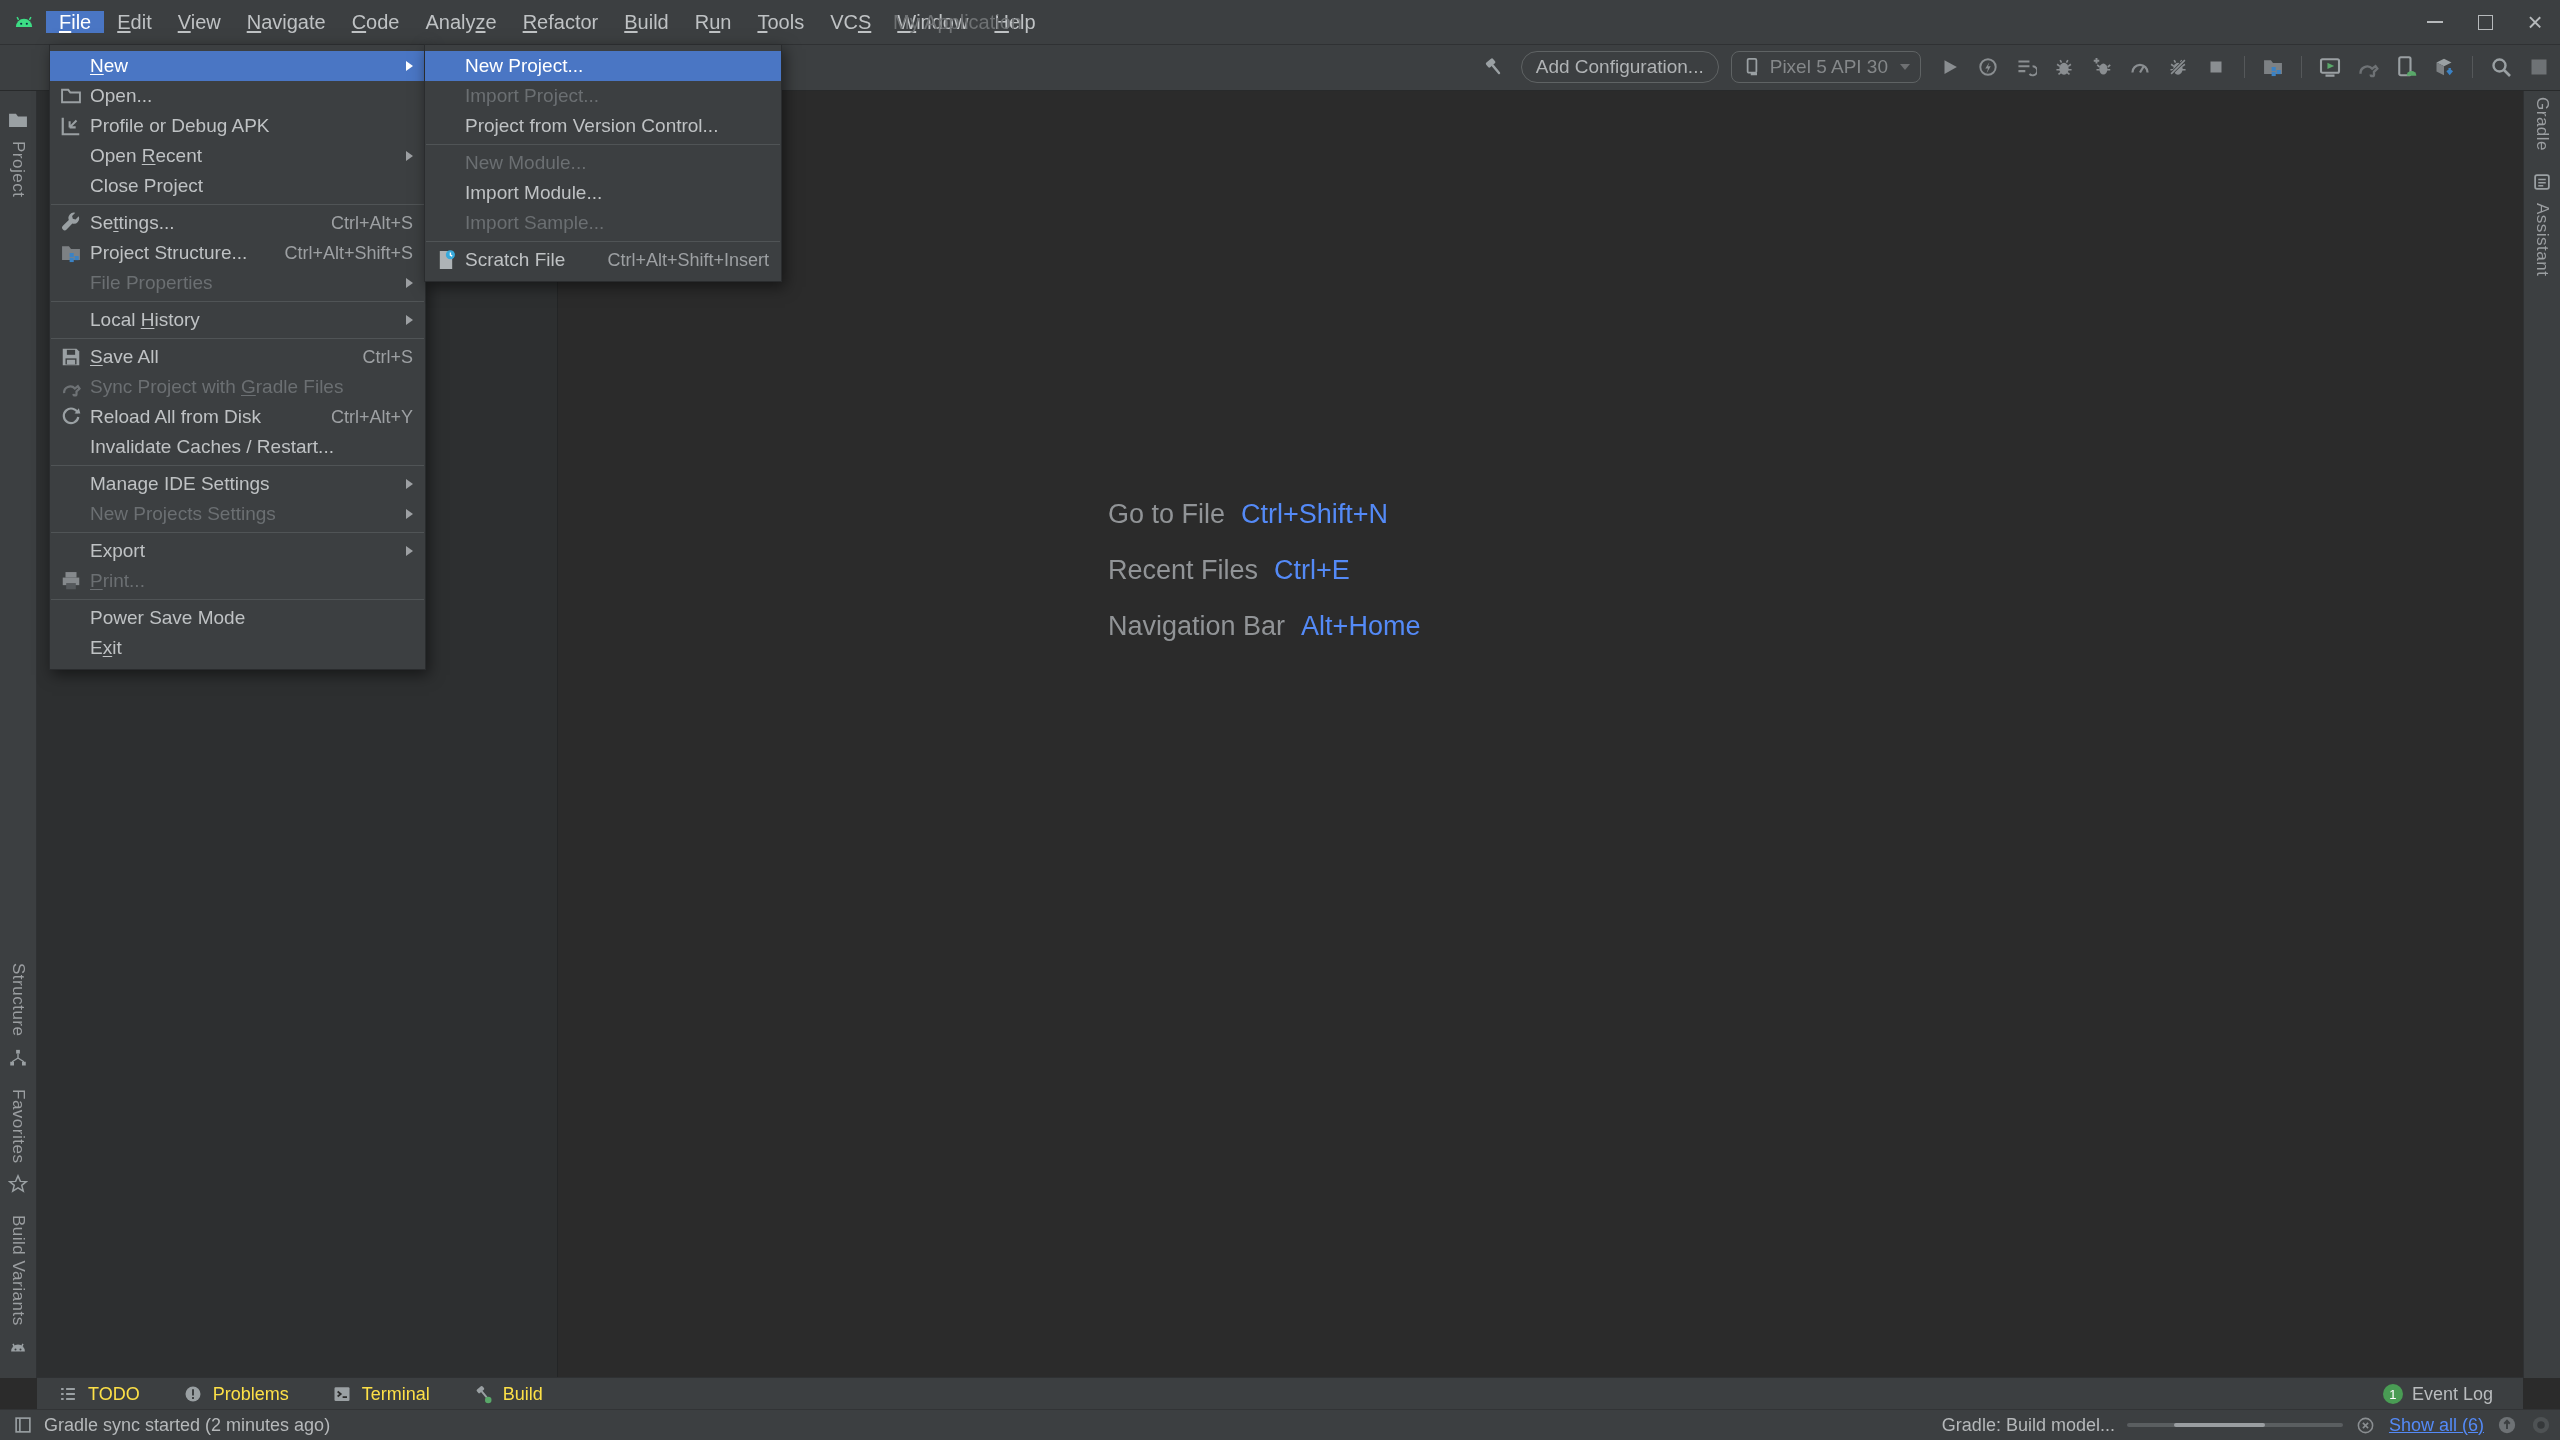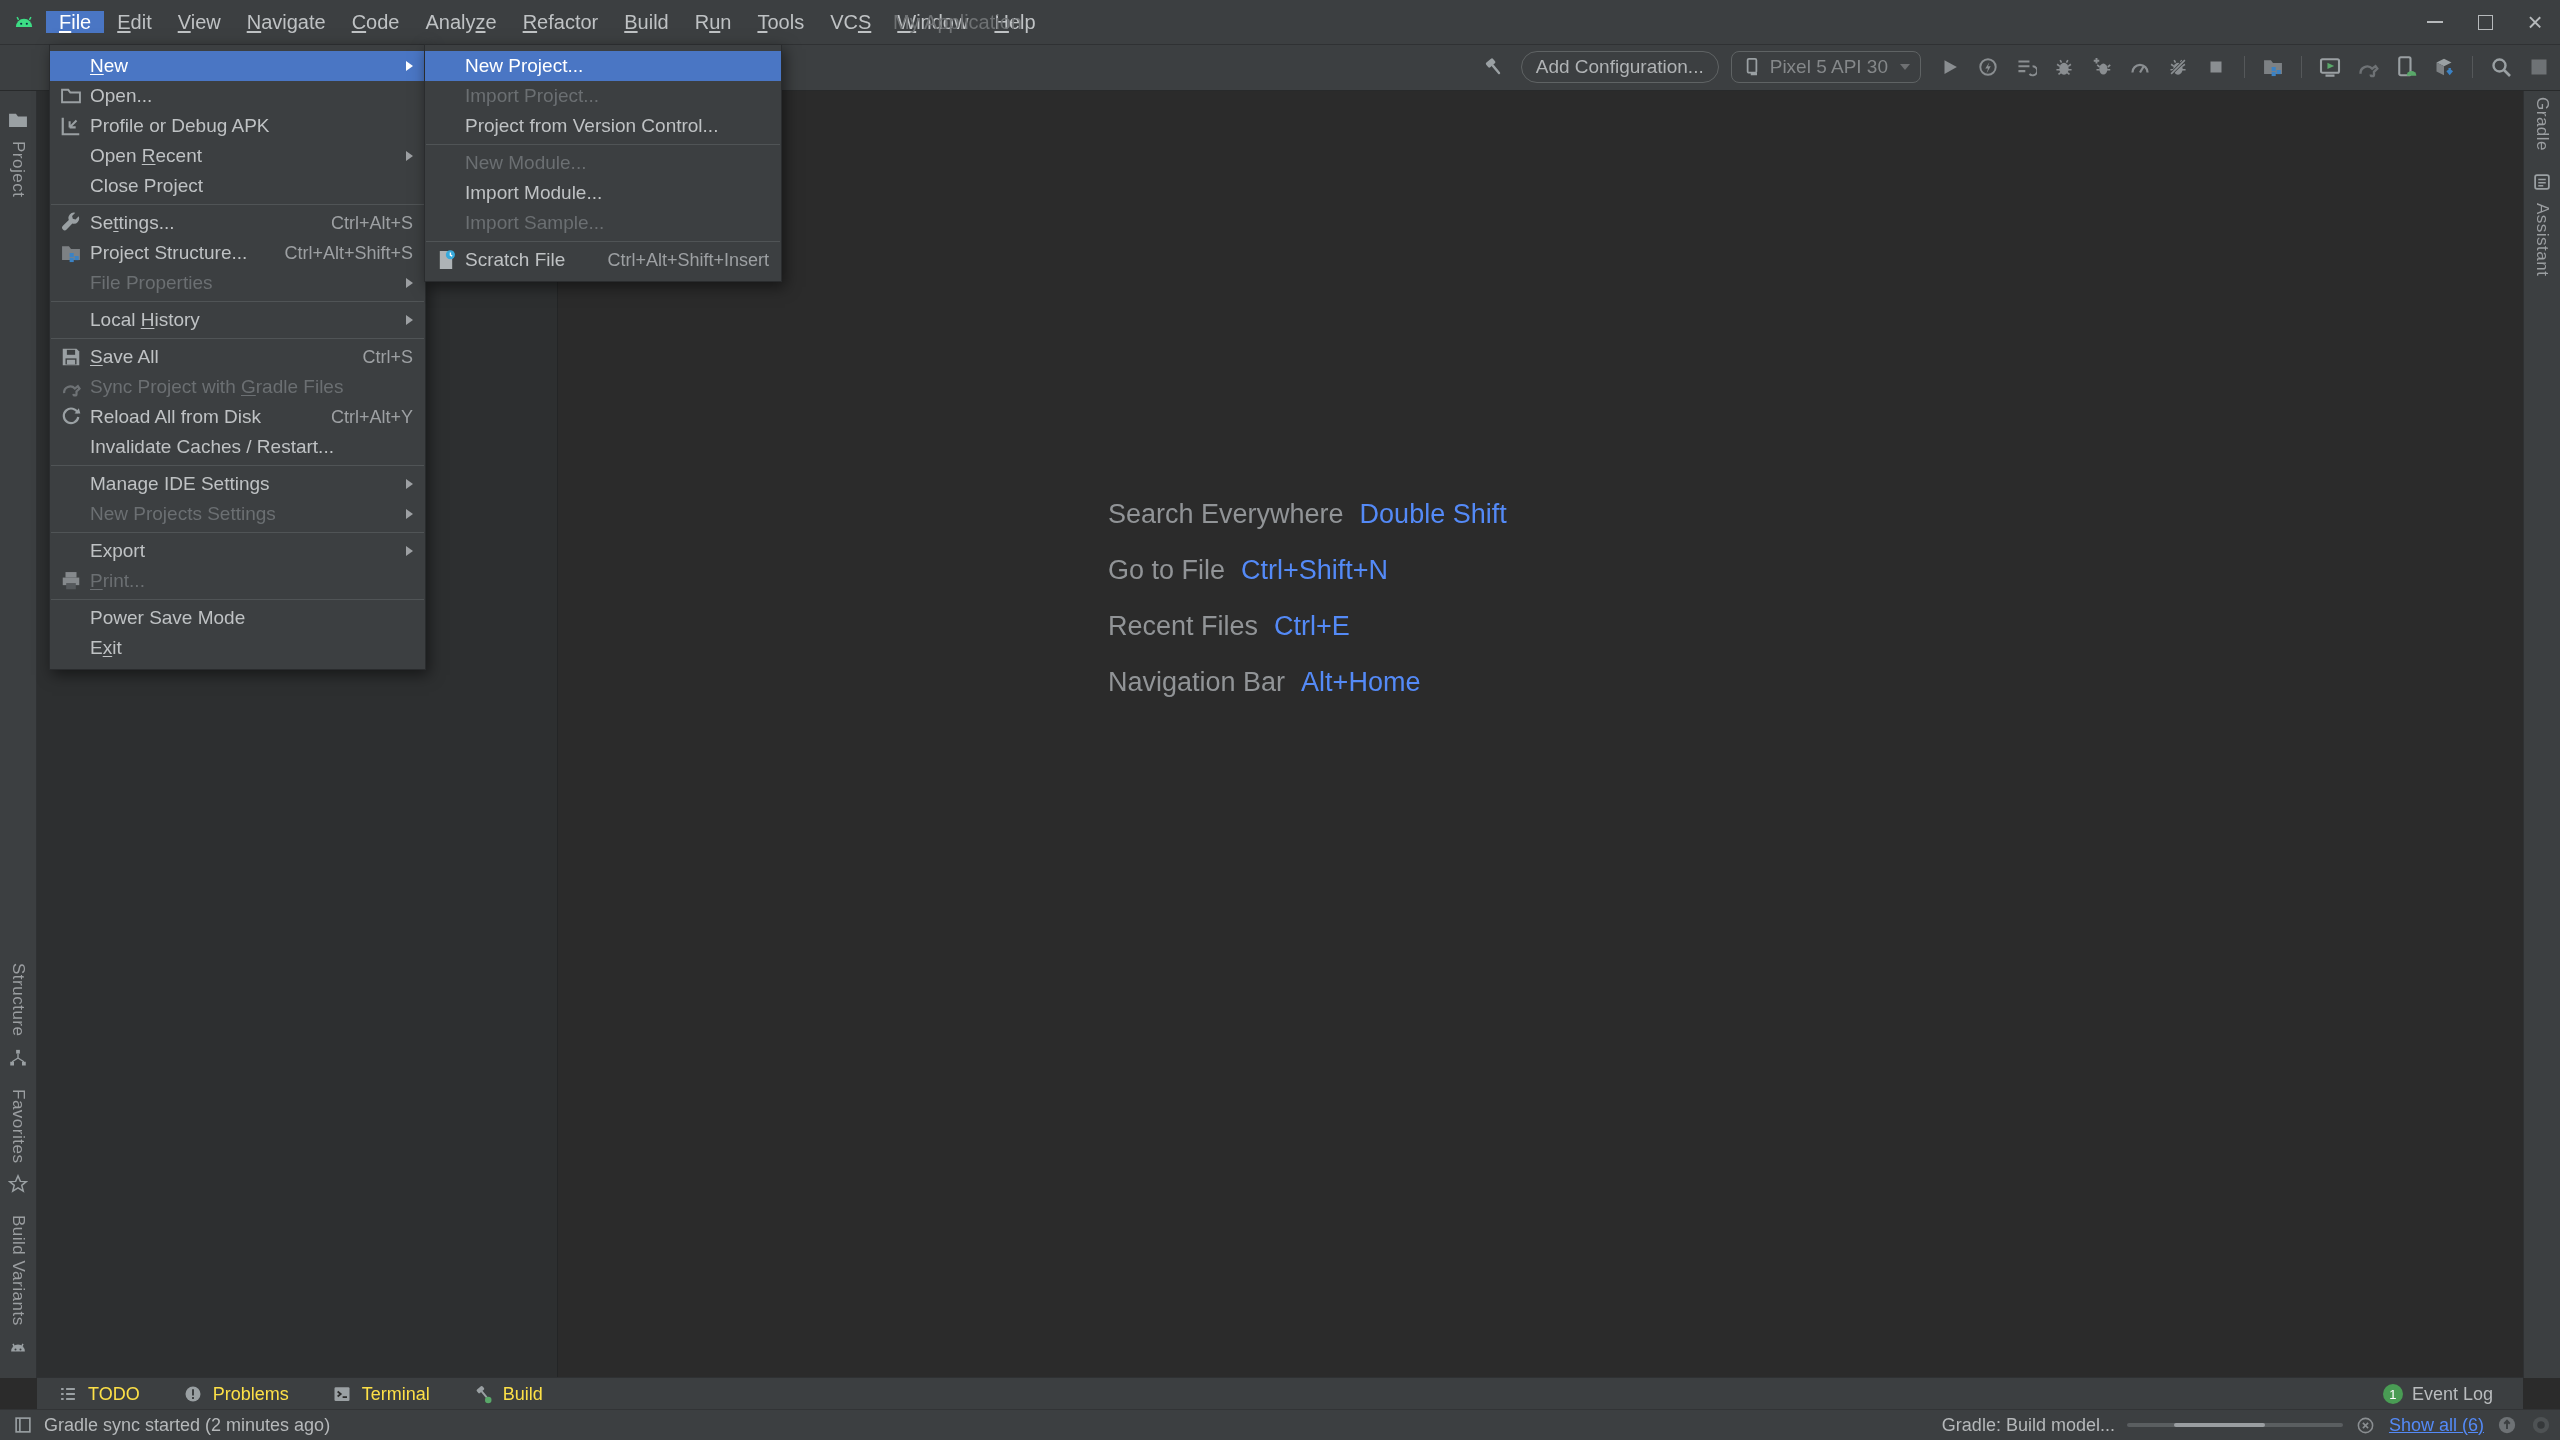--- a/index.html
+++ b/index.html
@@ -310,24 +310,20 @@
         <span class="vlabel">Assistant</span>
       </span>
       <span class="strip-gap"></span>
     </div>
 
   <div id="project-panel"></div>
   <div id="editor"></div>
 
   <div id="shortcuts">
       <div class="sc-row">
-        <span class="sc-label">Search Everywhere</span>
-        <span class="sc-key">Double Shift</span>
-      </div>
-      <div class="sc-row">
         <span class="sc-label">Go to File</span>
         <span class="sc-key">Ctrl+Shift+N</span>
       </div>
       <div class="sc-row">
         <span class="sc-label">Recent Files</span>
         <span class="sc-key">Ctrl+E</span>
       </div>
       <div class="sc-row">
         <span class="sc-label">Navigation Bar</span>
         <span class="sc-key">Alt+Home</span>

